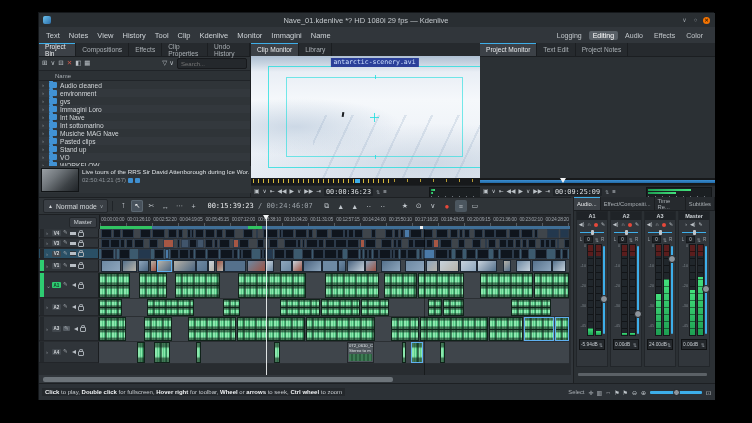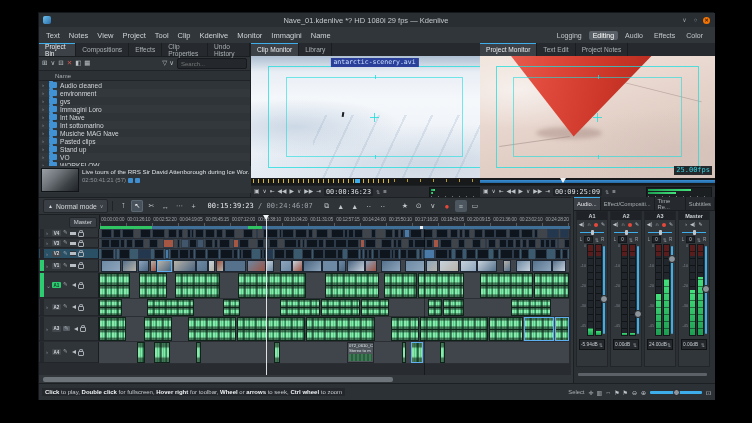--- a/index.html
+++ b/index.html
@@ -198,21 +198,21 @@
       <span class="wbtn">○</span>
       <span class="wbtn close">✕</span>
     </span>
   </div>
 
   <div class="menubar">
     <div class="menus">
           <span class="menu-item">Text</span>
           <span class="menu-item">Notes</span>
           <span class="menu-item">View</span>
-          <span class="menu-item">Project</span>
+          <span class="menu-item">History</span>
           <span class="menu-item">Tool</span>
           <span class="menu-item">Clip</span>
           <span class="menu-item">Kdenlive</span>
           <span class="menu-item">Monitor</span>
           <span class="menu-item">Immagini</span>
           <span class="menu-item">Name</span>
         </div>
     <div class="workspaces">
           <span class="wsbtn">Logging</span>
           <span class="wsbtn active">Editing</span>
@@ -361,33 +361,20 @@
           </span>
     </div>
   </div>
 
   <div class="panel projmon">
     <div class="tabs">
           <span class="tab active">Project Monitor</span>
           <span class="tab">Text Edit</span>
           <span class="tab">Project Notes</span>
         </div>
-    <div class="mon-video">
-      <div class="pm-scene"></div>
-      <div class="pm-crack" style="left:55%;top:28%;width:40%;height:1px;transform:rotate(14deg);"></div>
-      <div class="pm-crack" style="left:8%;top:70%;width:30%;height:1px;transform:rotate(-8deg);"></div>
-      <div class="pm-cone-shadow"></div>
-      <div class="pm-cone"></div>
-      <div class="safe1 ccross">
-            <span class="ticktop"></span>
-            <span class="tickbot"></span>
-          </div>
-      <div class="safe2"></div>
-      <div class="fps-chip">25.00fps</div>
-    </div>
     <div class="mon-ruler">
       <div class="pm-seek"></div>
       <div class="pm-ph" style="left: calc(35.5% - 3px);"></div>
     </div>
     <div class="transport">
       <span class="tgroup" style="display:flex;gap:3px;">
             <span class="tpic">▣</span>
             <span class="tpic">∨</span>
             <span class="tpic">⇤</span>
             <span class="tpic">◀◀</span>

